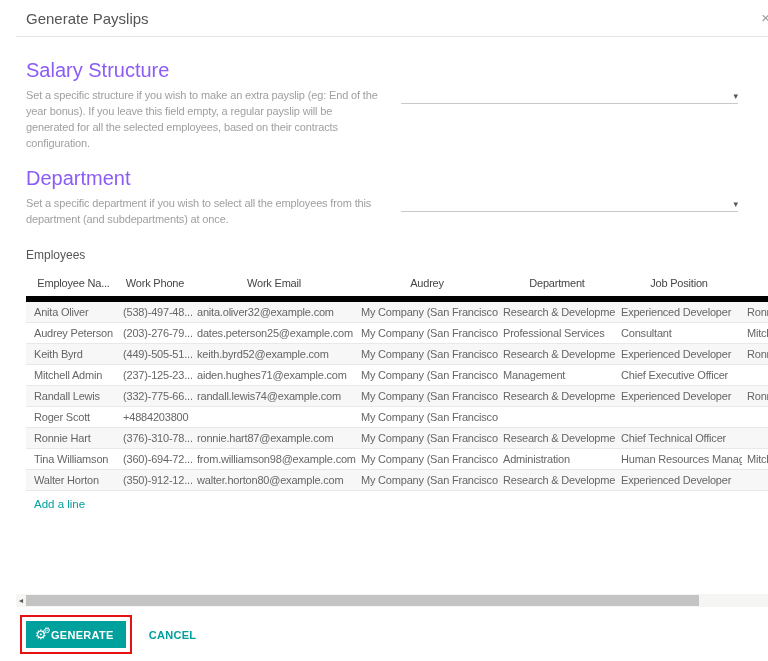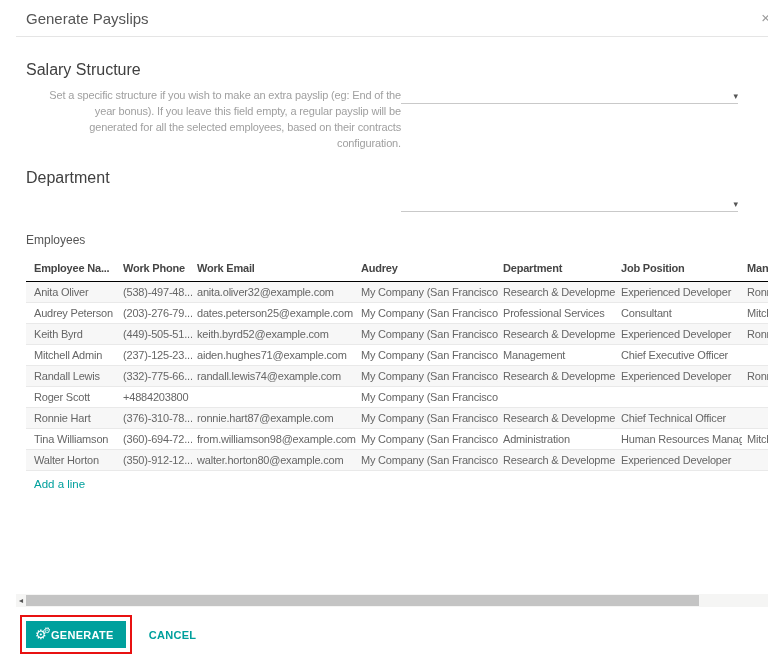--- a/index.html
+++ b/index.html
@@ -15,36 +15,36 @@
   .close-btn { font-size: 15px; color: #999; line-height: 15px; cursor: pointer; background: none; border: none; padding: 0 4px; }
 
   .modal-body { padding: 0 10px; }
   .intro { margin-top: 26px; font-size: 12.5px; color: #6b6b6b; }
 
   
   .section { display: flex; }
   .sec-salary { margin-top: 21px; }
   .sec-dept { margin-top: 15px; }
   .sec-left { width: 375px; }
-  .sec-heading { font-size: 16px; font-weight: 400; color: #404040; line-height: 24px; }
+  .sec-heading { font-size: 20px; font-weight: 400; color: #8b5cf6; line-height: 24px; }
   .o-help { margin-top: 5px; white-space: pre; font-size: 11px; letter-spacing: -0.15px;
-    line-height: 16px; color: #a0a0a0; text-align: right; }
+    line-height: 16px; color: #a0a0a0; }
   .sec-right { width: 337px; }
   .o-field { margin-top: 27px; height: 19px; border-bottom: 1px solid #c9c9c9; position: relative; cursor: pointer; }
   .o-field .caret { position: absolute; right: 0; bottom: 2px; font-size: 9px; color: #555; line-height: 9px; }
 
   
   .sec-emp-heading { margin-top: 21px; font-size: 12px; font-weight: 400; color: #555; }
   .table-wrap { margin-top: 9px; margin-left: 0; width: 758px; overflow: hidden; }
   table.o-list { border-collapse: collapse; width: 860px; table-layout: fixed;
     font-size: 11px; letter-spacing: -0.2px; }
   col.c0 { width: 92px; } col.c1 { width: 74px; } col.c2 { width: 164px; }
   col.c3 { width: 142px; } col.c4 { width: 118px; } col.c5 { width: 126px; } col.c6 { width: 144px; }
-  .o-list th { text-align: left; font-weight: 700; color: #454545; padding: 6px 5px 7px 5px;
-    border-bottom: 1px solid #000000; white-space: nowrap; overflow: hidden; cursor: pointer; }
+  .o-list th { text-align: center; font-weight: 400; color: #454545; padding: 6px 5px 7px 5px;
+    border-bottom: 6px solid #000000; white-space: nowrap; overflow: hidden; cursor: pointer; }
   .o-list th.c0 { padding-left: 8px; }
   .o-list td { color: #666; padding: 4px 5px; border-bottom: 1px solid #e9e9e9;
     white-space: nowrap; overflow: hidden; }
   .o-list td.c0 { padding-left: 8px; }
   .o-list tbody tr { cursor: pointer; }
   .o-list tbody tr:nth-child(odd) { background: #f7f7f7; }
   .add-line { display: inline-block; margin: 7px 0 0 8px; font-size: 11.5px; color: var(--accent, #00A09D);
     cursor: pointer; text-decoration: none; }
 
   
@@ -94,20 +94,22 @@
         <div class="o-field">
           <span></span>
           <span class="caret">▾</span>
         </div>
       </div>
     </div>
 
     <div class="section sec-dept">
       <div class="sec-left">
         <div class="sec-heading">Department</div>
+        <div class="o-help">Set a specific department if you wish to select all the employees from this
+department (and subdepartments) at once.</div>
       </div>
       <div class="sec-right">
         <div class="o-field">
           <span></span>
           <span class="caret">▾</span>
         </div>
       </div>
     </div>
 
     <div class="sec-emp-heading">Employees</div>

